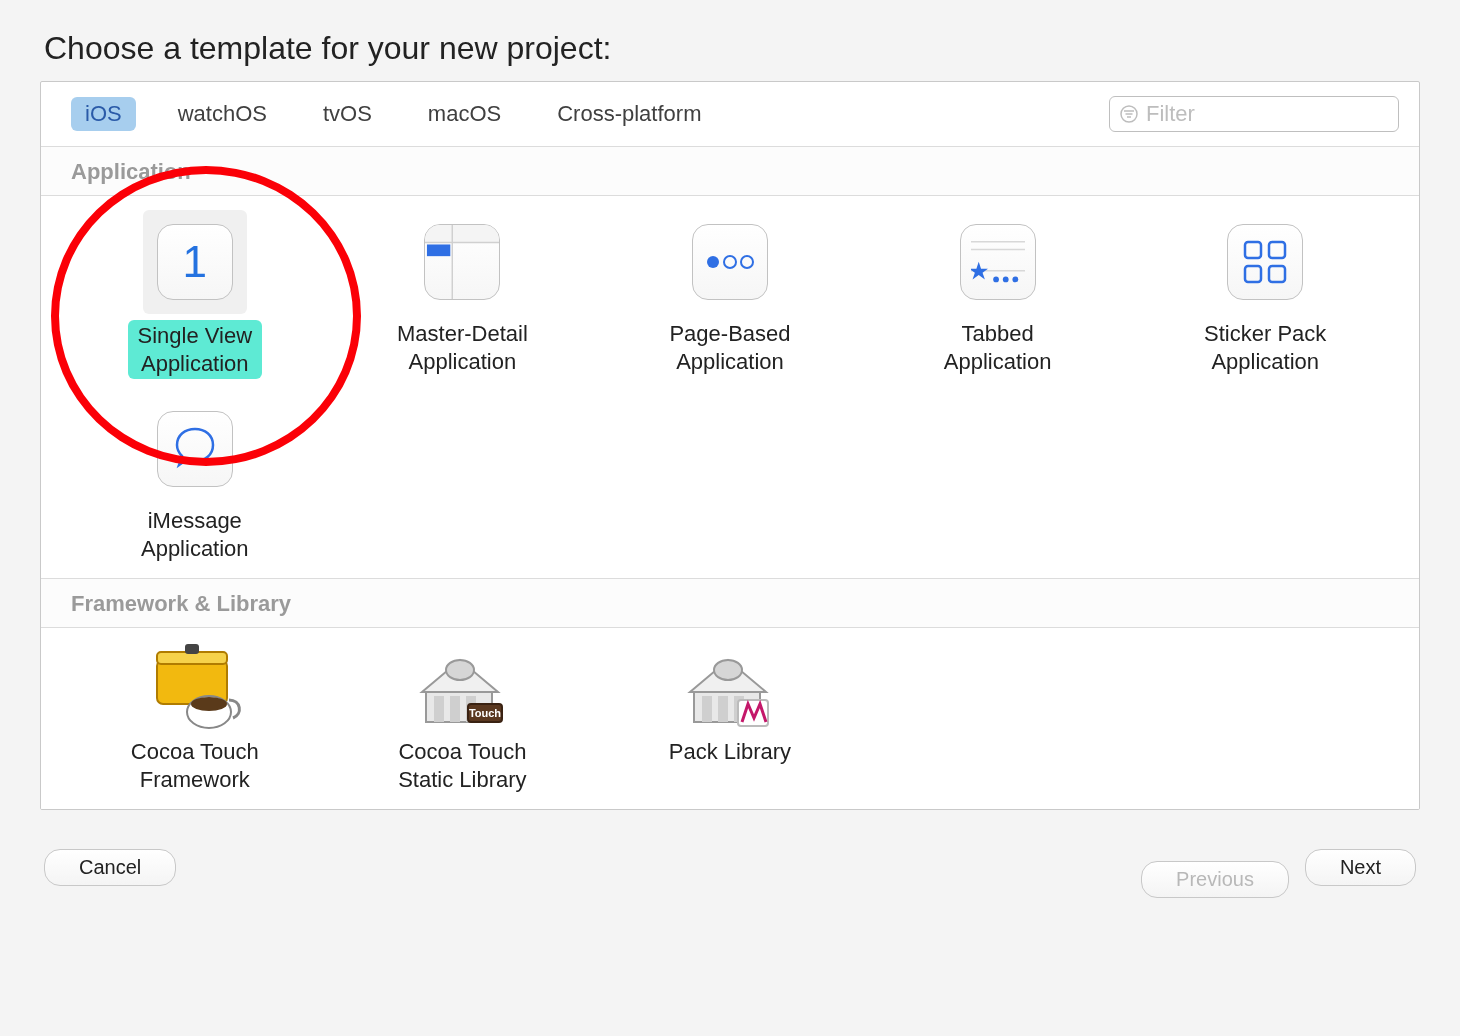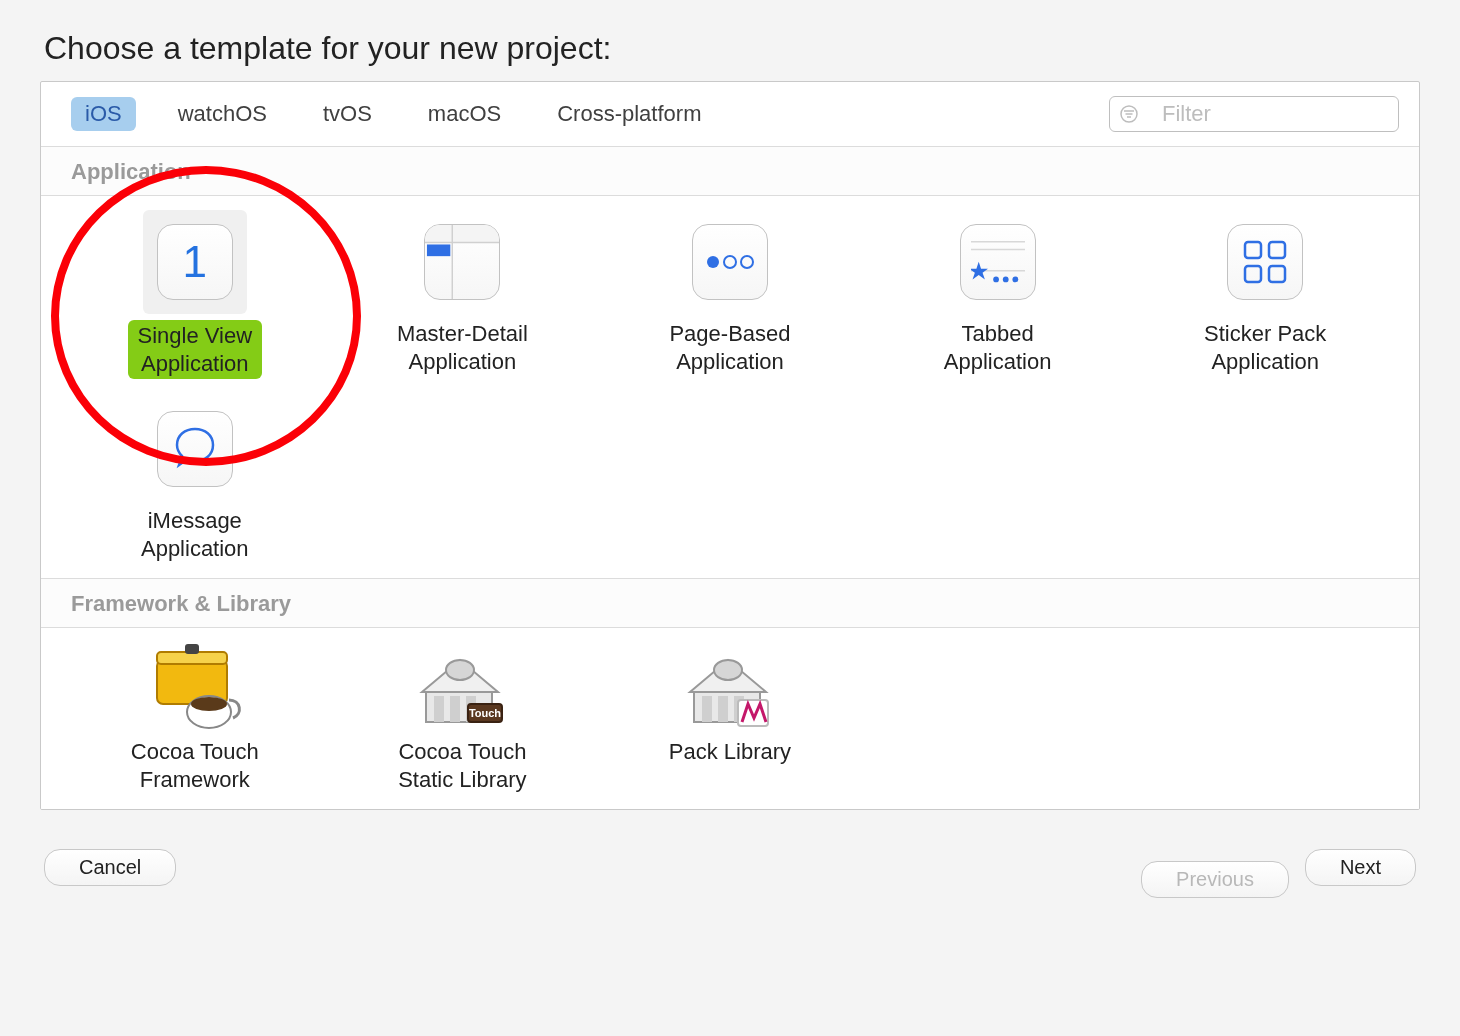--- a/index.html
+++ b/index.html
@@ -53,21 +53,21 @@
     width: 290px;
     color: #bbb;
   }
   .filter-wrap svg { flex: 0 0 auto; }
   .filter-input {
     border: none;
     outline: none;
     font-size: 22px;
     color: #333;
     width: 100%;
-    margin-left: 24px;
+    margin-left: 8px;
   }
   .filter-input::placeholder { color: #bdbdbd; }
 
   .section-header {
     font-size: 22px;
     font-weight: 600;
     color: #9a9a9a;
     padding: 12px 30px 10px 30px;
     border-bottom: 1px solid #dcdcdc;
     background: #fcfcfc;
@@ -85,21 +85,21 @@
     display: flex;
     flex-direction: column;
     align-items: center;
     padding: 6px 4px 4px 4px;
     border-radius: 6px;
     cursor: default;
     text-align: center;
   }
   .item.selected .icon-tile-wrap { background: #f0f0f0; }
   .item.selected .label {
-    background: #84cc16;
+    background: #5eead4;
     border-radius: 6px;
     padding: 2px 10px;
   }
   .icon-tile-wrap {
     padding: 14px;
     border-radius: 6px;
   }
   .icon-tile {
     width: 76px;
     height: 76px;

